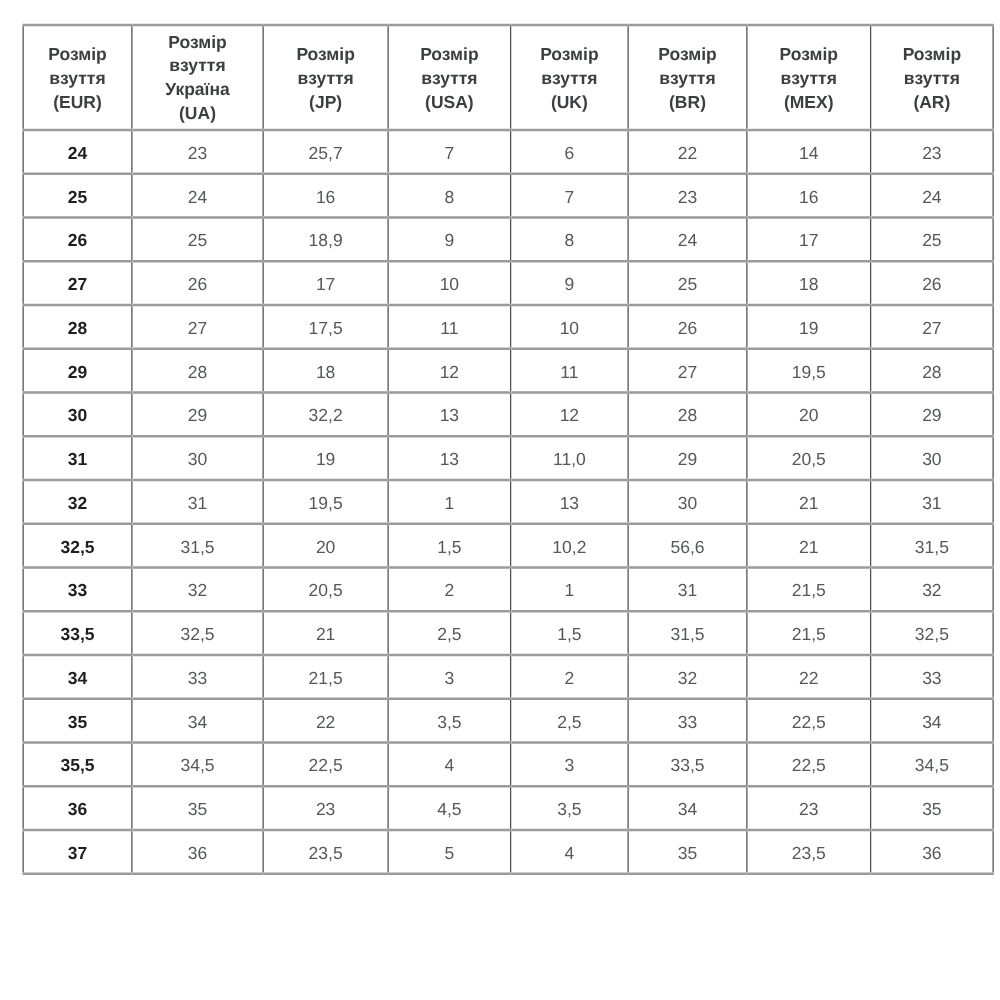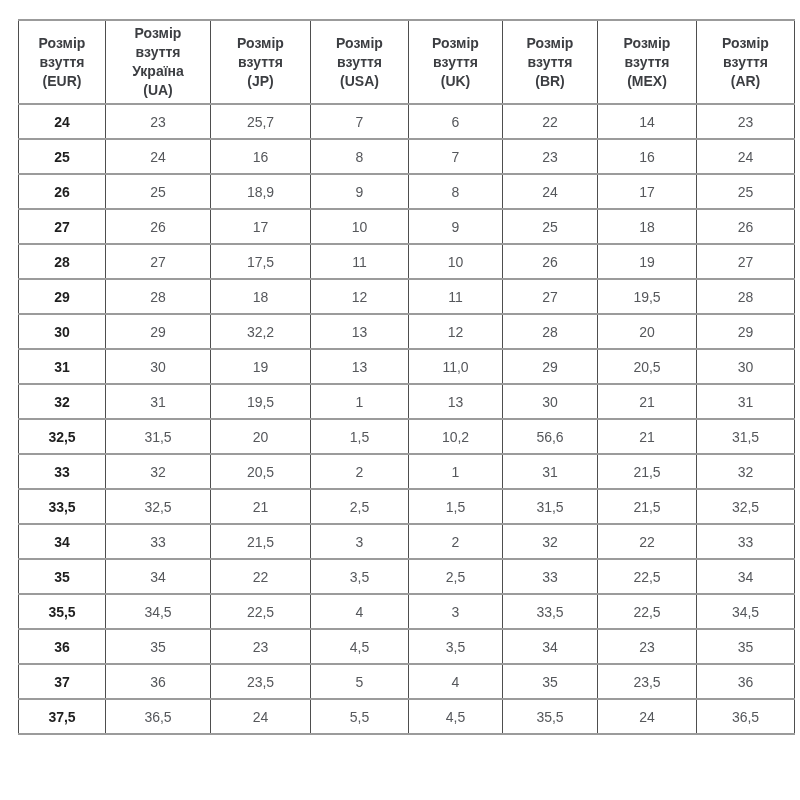--- a/index.html
+++ b/index.html
@@ -271,25 +271,15 @@
         <tr>
           <td class="first-col">37</td>
           <td>36</td>
           <td>23,5</td>
           <td>5</td>
           <td>4</td>
           <td>35</td>
           <td>23,5</td>
           <td>36</td>
         </tr>
-        <tr>
-          <td class="first-col">37,5</td>
-          <td>36,5</td>
-          <td>24</td>
-          <td>5,5</td>
-          <td>4,5</td>
-          <td>35,5</td>
-          <td>24</td>
-          <td>36,5</td>
-        </tr>
       </tbody>
   </table>
 </div>
 
 </body></html>

